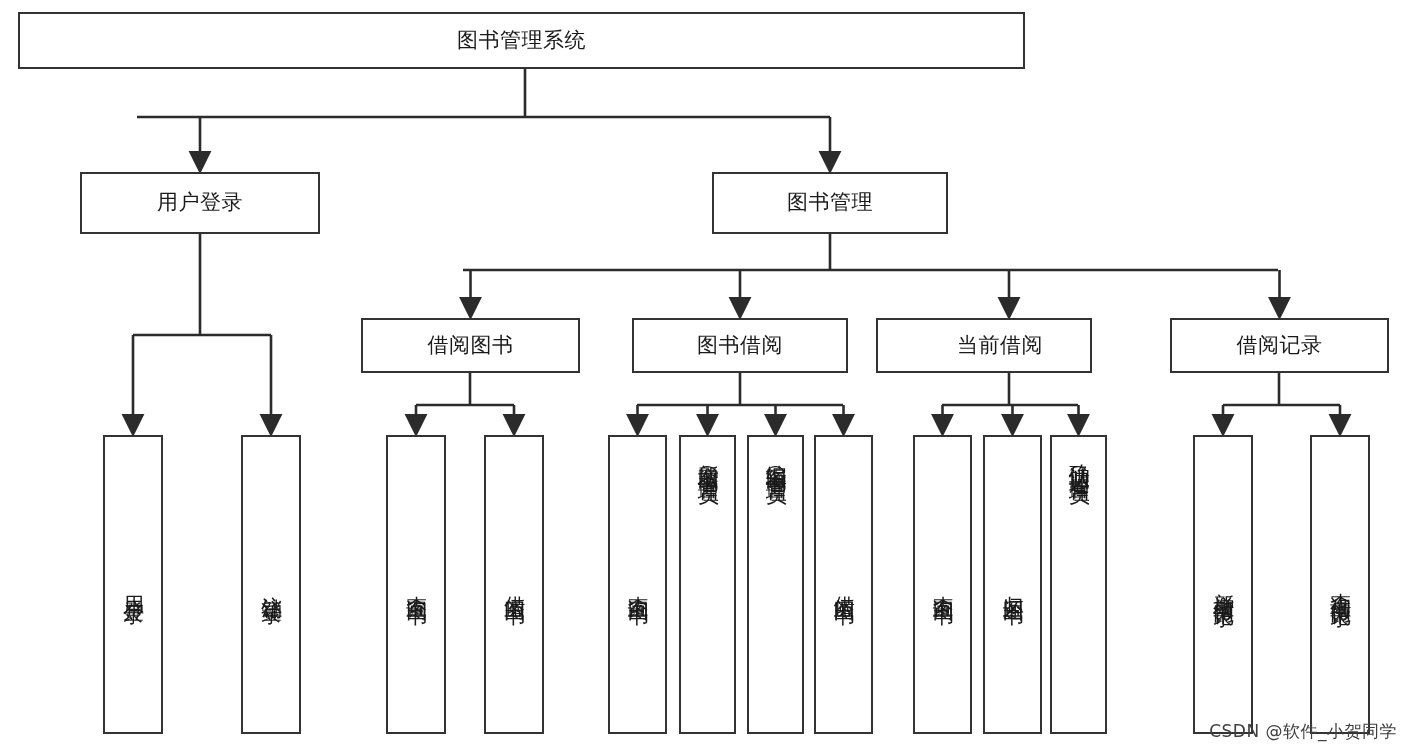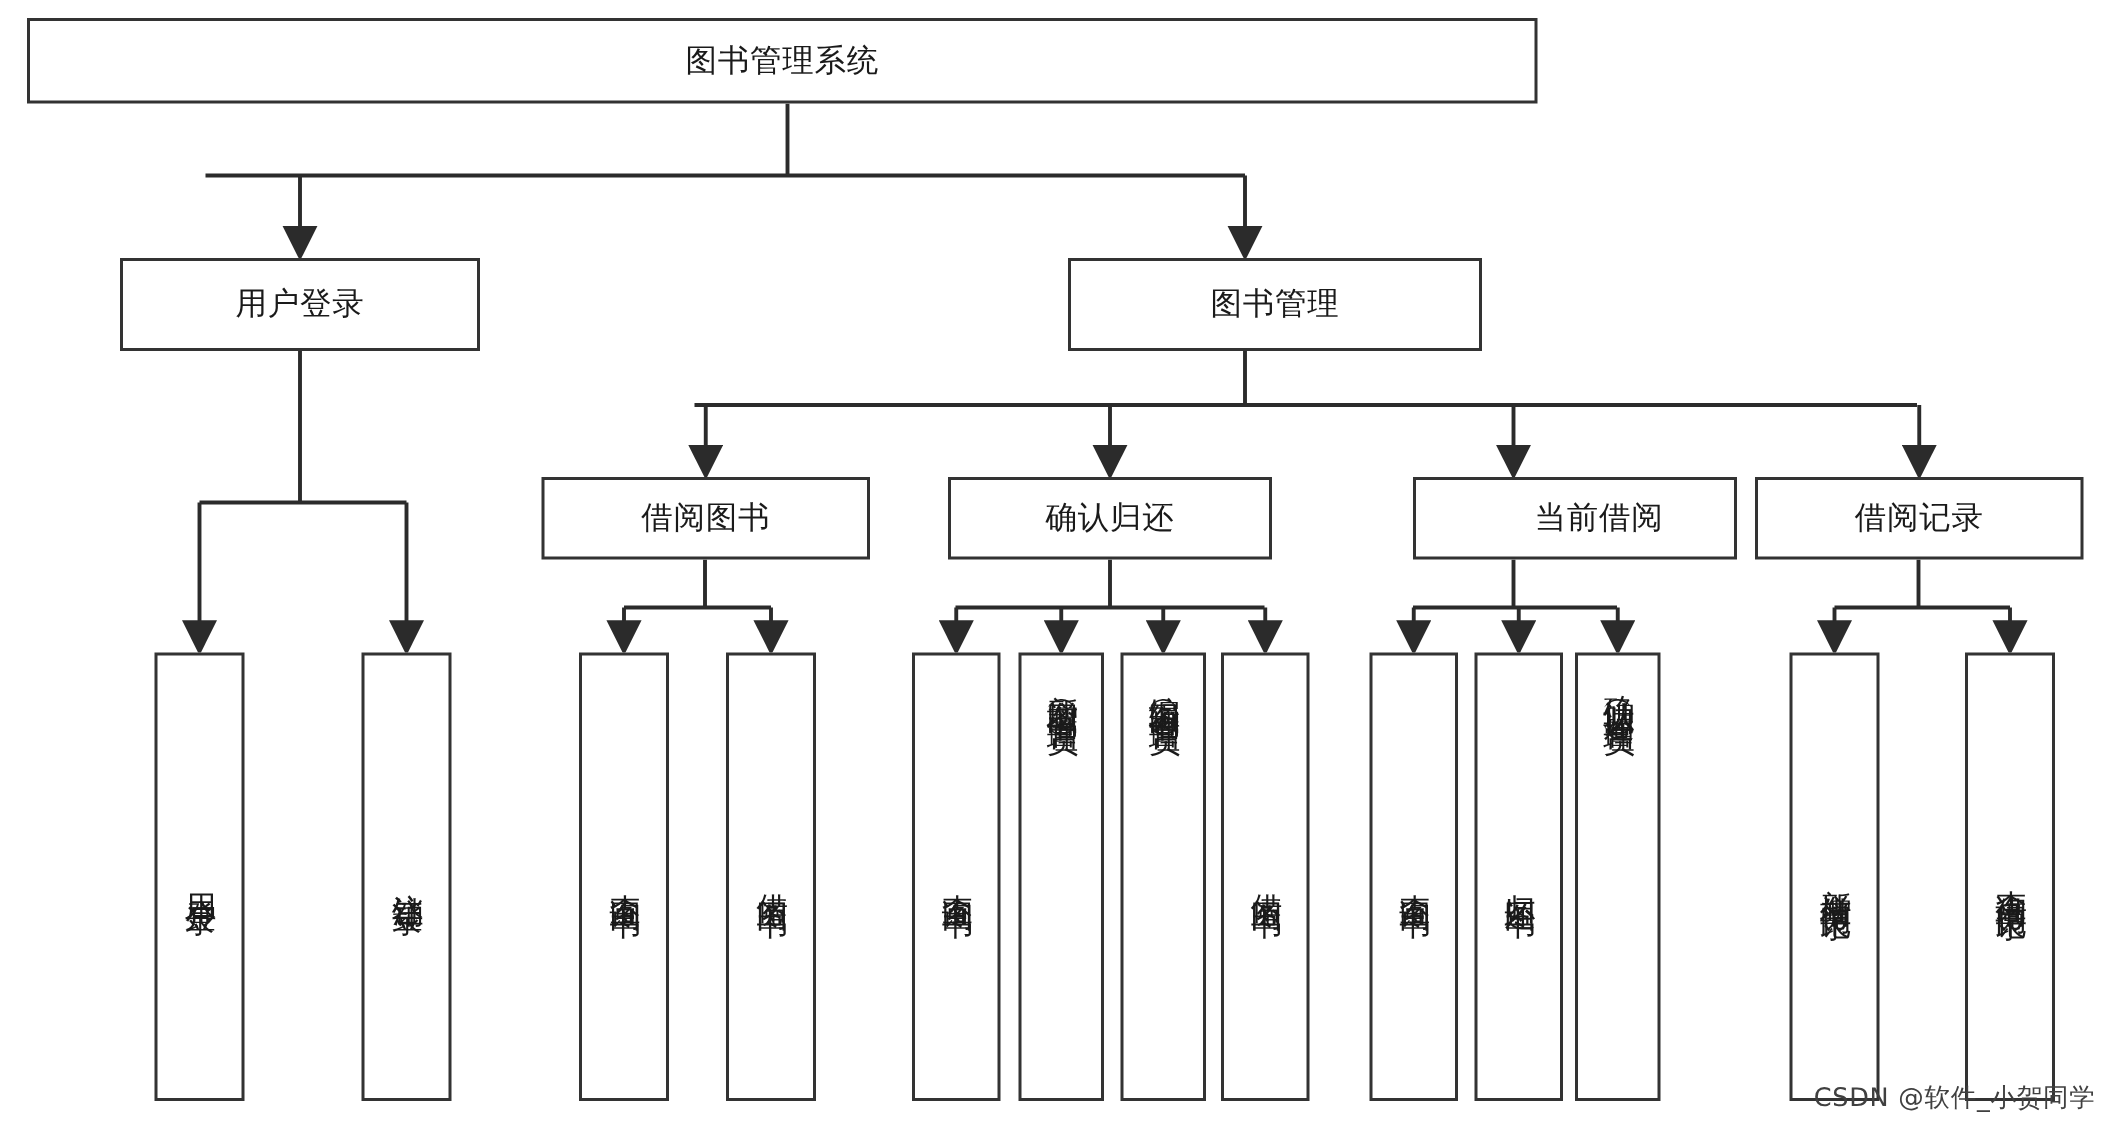--- a/index.html
+++ b/index.html
@@ -119,30 +119,30 @@
         <path d="M 1340 405 L 1340 433" marker-end="url(#arrow)"></path>
       </g>
   </svg>
 
   <div class="node h-node" style="left: 18px; top: 12px; width: 1007px; height: 57px;">
     <span>图书管理系统</span>
   </div>
   <div class="node h-node" style="left: 80px; top: 172px; width: 240px; height: 62px;">
     <span>用户登录</span>
   </div>
-  <div class="node h-node" style="left: 712px; top: 172px; width: 276px; height: 62px;">
+  <div class="node h-node" style="left: 712px; top: 172px; width: 236px; height: 62px;">
     <span>图书管理</span>
   </div>
   <div class="node h-node" style="left: 361px; top: 318px; width: 219px; height: 55px;">
     <span>借阅图书</span>
   </div>
   <div class="node h-node" style="left: 632px; top: 318px; width: 216px; height: 55px;">
-    <span>确认归还</span>
+    <span>图书借阅</span>
   </div>
-  <div class="node h-node" style="left: 942px; top: 318px; width: 216px; height: 55px; padding-left: 32px;">
+  <div class="node h-node" style="left: 876px; top: 318px; width: 216px; height: 55px; padding-left: 32px;">
     <span>当前借阅</span>
   </div>
   <div class="node h-node" style="left: 1170px; top: 318px; width: 219px; height: 55px; justify-content: center;">
     <span>借阅记录</span>
   </div>
 
   <div class="node v-node center" style="left: 103px; top: 435px; width: 60px; height: 299px;">
     <span class="vtext">用户登录</span>
   </div>
   <div class="node v-node center" style="left: 241px; top: 435px; width: 60px; height: 299px;">

